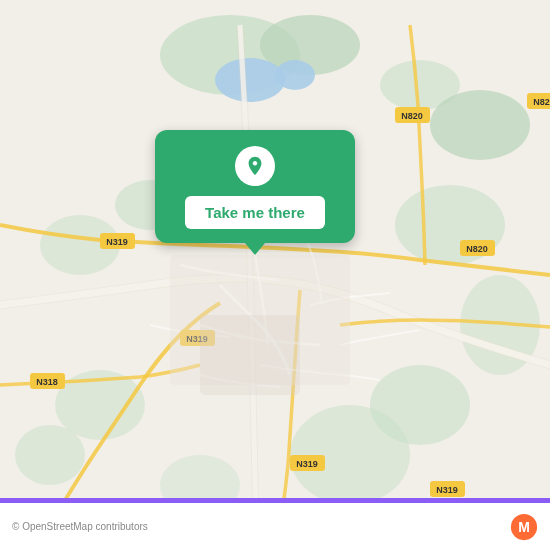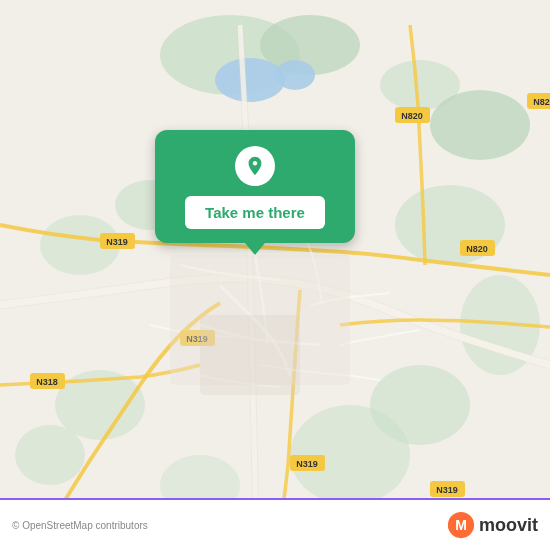--- a/index.html
+++ b/index.html
@@ -29,21 +29,21 @@
     }
 
     
     #bottom-bar {
       position: absolute;
       bottom: 0;
       left: 0;
       right: 0;
       height: 52px;
       background: white;
-      border-top: 2px solid #8b5cf6;
+      border-top: 5px solid #8b5cf6;
       display: flex;
       align-items: center;
       justify-content: space-between;
       padding: 0 12px;
     }
 
     #copyright-text {
       font-size: 11px;
       color: #555;
     }
@@ -214,16 +214,15 @@
   <div id="bottom-bar">
     <div style="display:flex;flex-direction:column;gap:2px;">
       <span id="copyright-text" style="font-size:10px;color:#888;">© OpenStreetMap contributors</span>
     </div>
     <div id="moovit-logo" style="display:flex;align-items:center;gap:4px;">
 
       <svg id="moovit-logo-icon" width="32" height="32" viewBox="0 0 32 32" xmlns="http://www.w3.org/2000/svg">
         <circle cx="16" cy="16" r="15" fill="#ff6b35"></circle>
         <text x="16" y="22" text-anchor="middle" font-size="16" font-weight="bold" fill="white">M</text>
       </svg>
-      <span style="font-size:18px;font-weight:bold;color:#333;">moovit</span>
     </div>
   </div>
 </div>
 
 </body></html>

